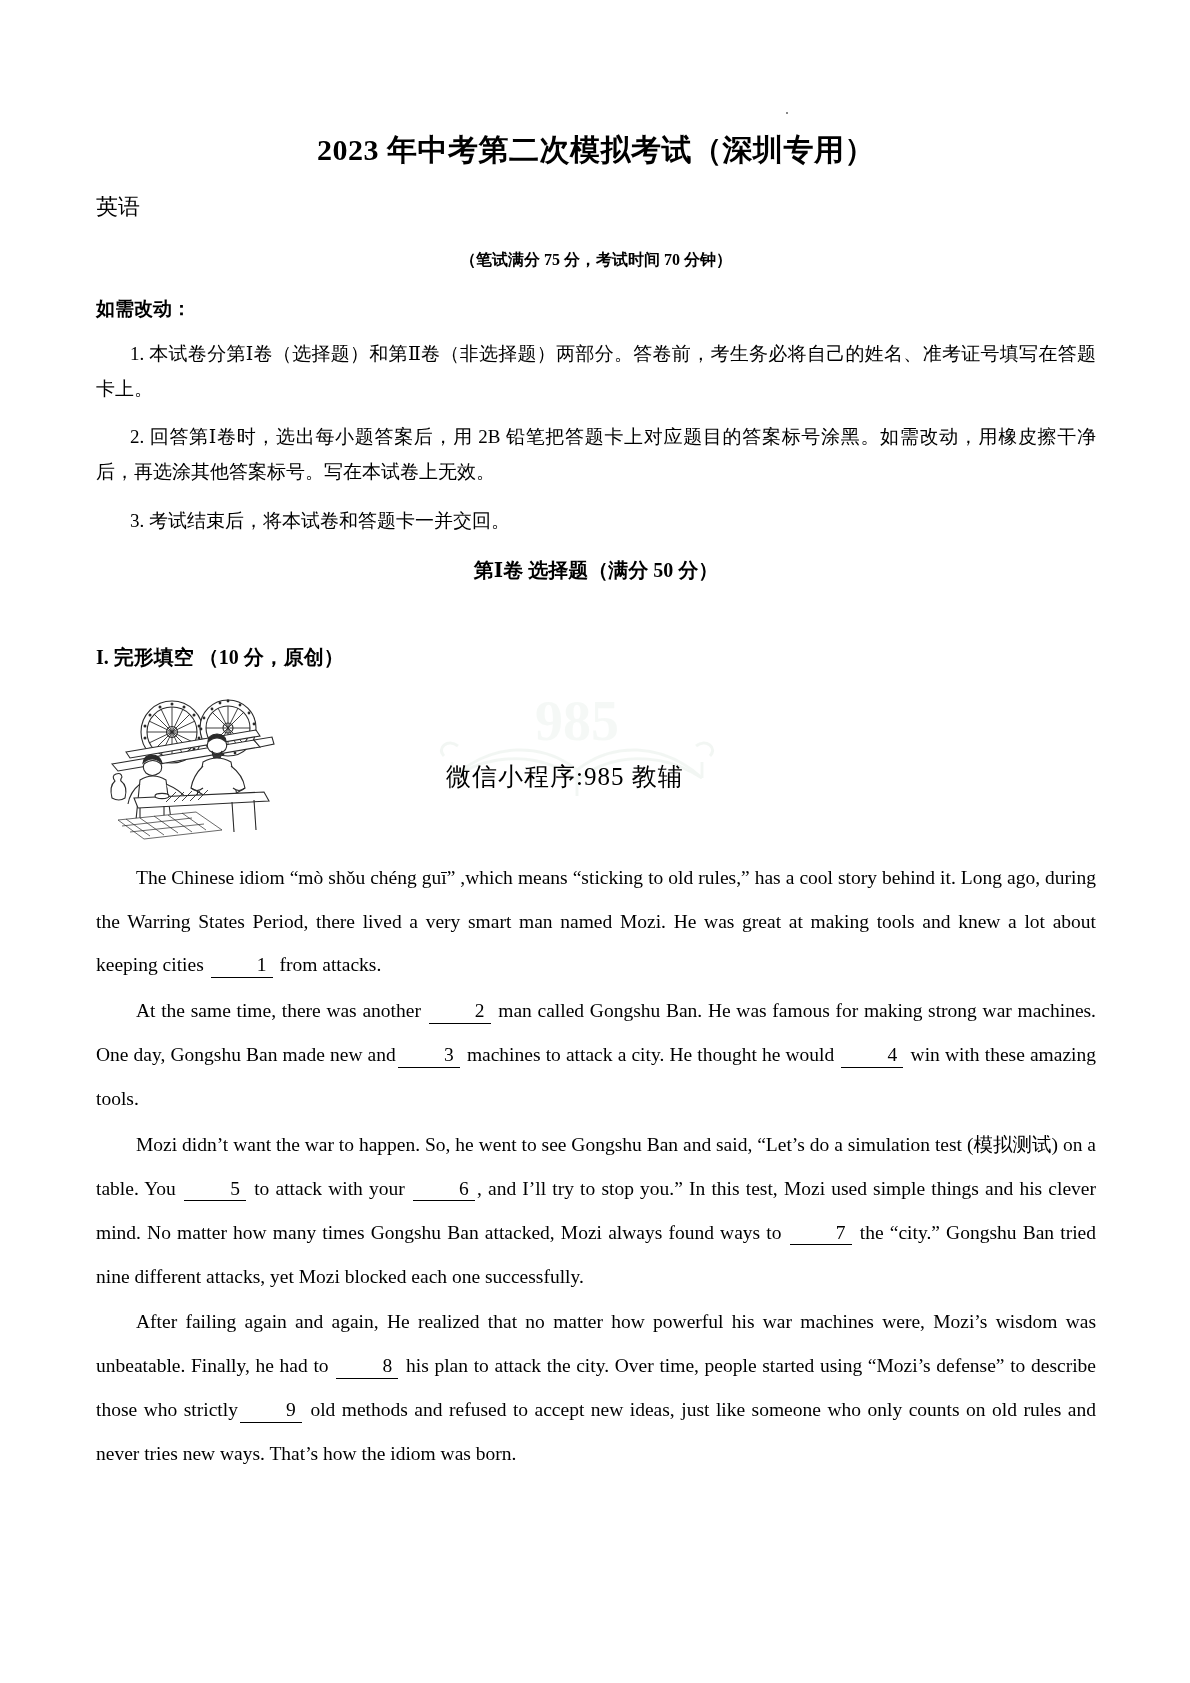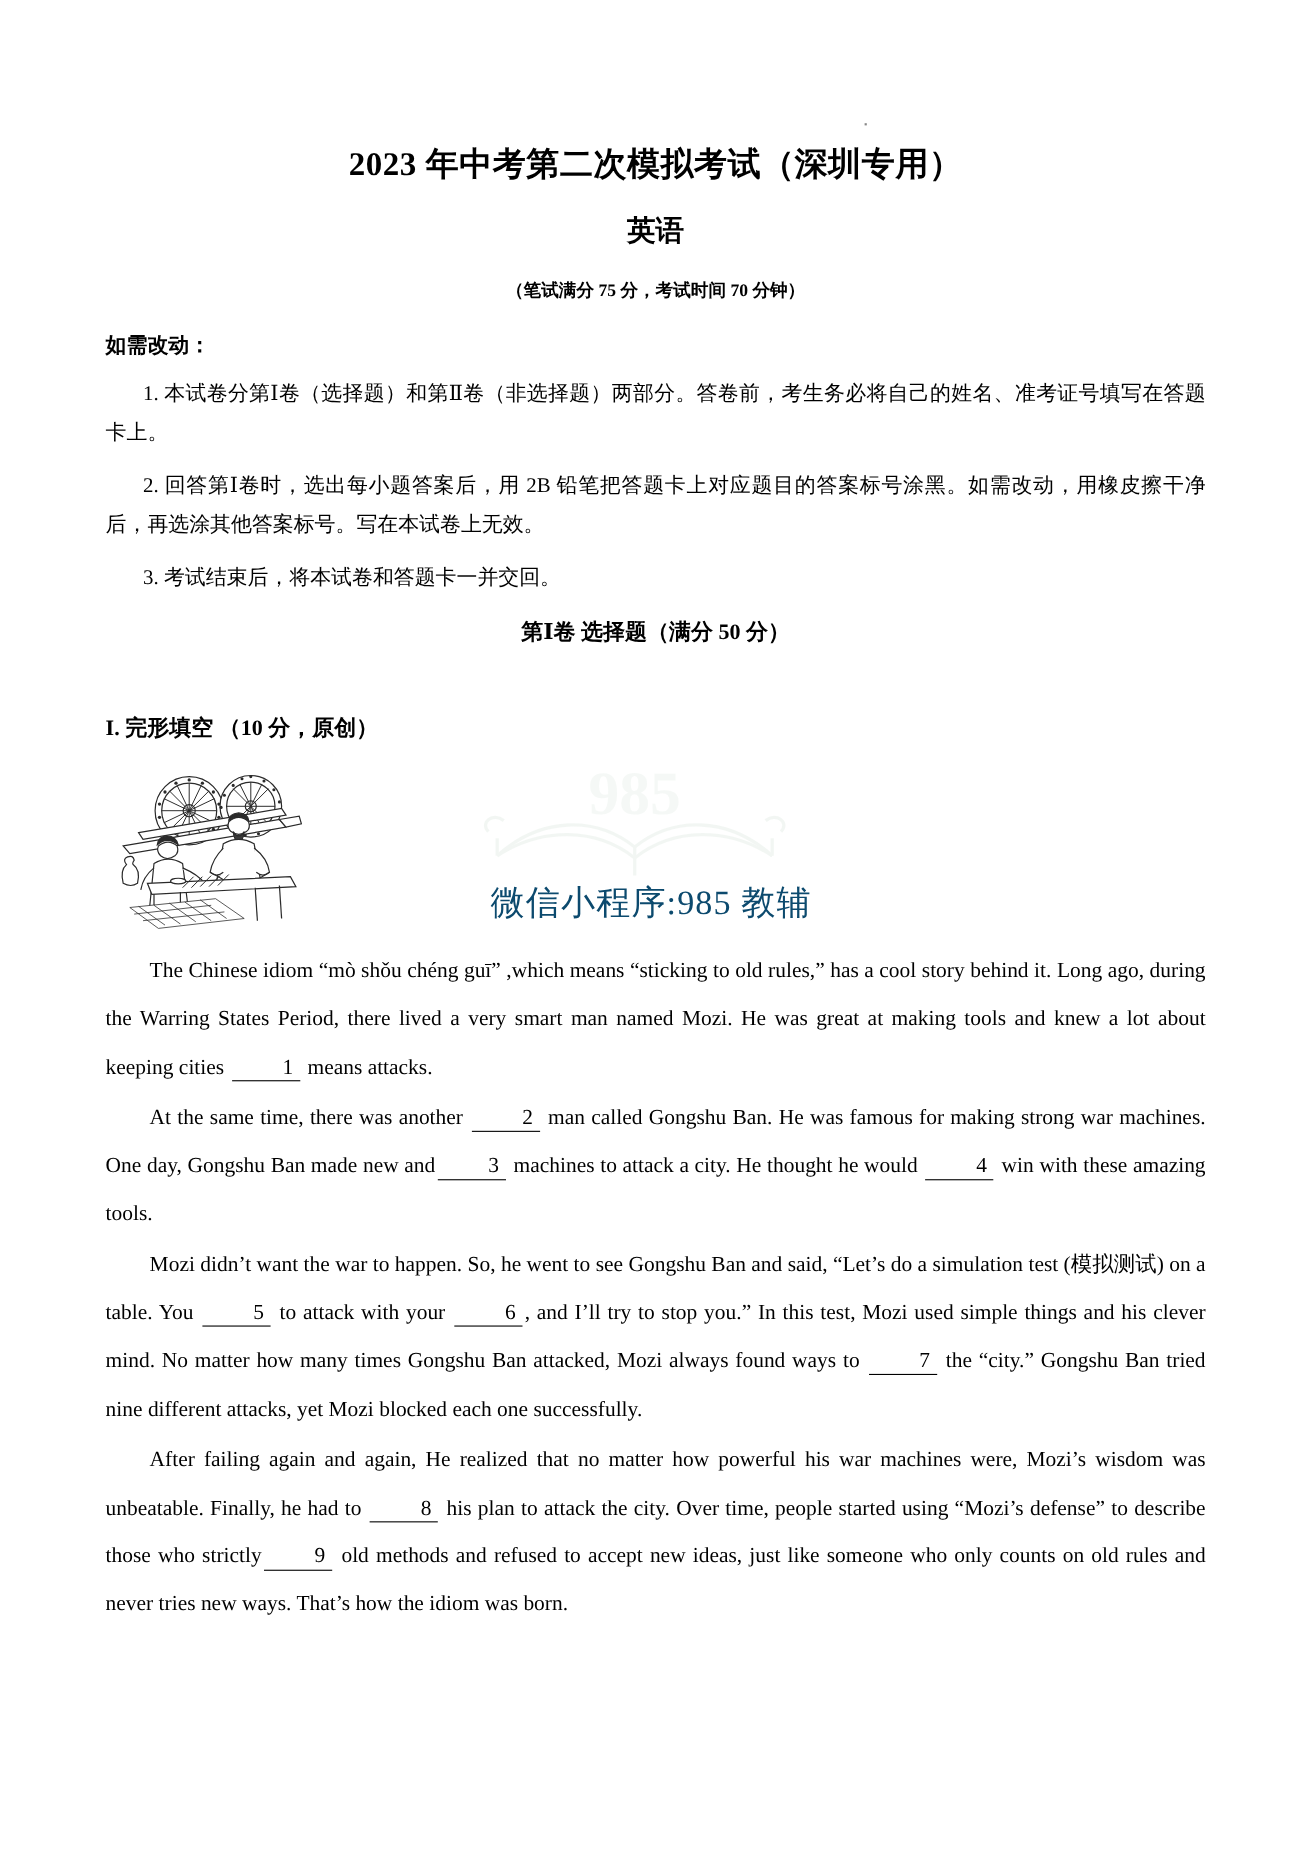--- a/index.html
+++ b/index.html
@@ -30,23 +30,22 @@
   .doc-title {
     text-align: center;
     font-weight: bold;
     font-size: 30px;
     letter-spacing: 0.5px;
     margin: 0;
     padding-top: 130px;
     line-height: 1.3;
   }
   .doc-subject {
-    text-align: center;
-    font-weight: bold;
-    font-size: 26px;
+    font-weight: normal;
+    font-size: 22px;
     margin: 0;
     padding-top: 24px;
     line-height: 1.3;
   }
   .doc-scoreline {
     text-align: center;
     font-weight: bold;
     font-size: 16px;
     margin: 0;
     padding-top: 28px;
@@ -135,23 +134,23 @@
     left: 432px;
     top: 700px;
     width: 290px;
     height: 115px;
     pointer-events: none;
     opacity: 0.30;
   }
   .watermark-text {
     position: absolute;
     left: 446px;
-    top: 800px;
-    font-size: 31px;
-    color: #0c4a6e;
+    top: 760px;
+    font-size: 25px;
+    color: #000000;
     letter-spacing: 1px;
     white-space: nowrap;
     pointer-events: none;
     font-family: "Liberation Serif", serif;
   }
 
   
   .footer {
     position: absolute;
     left: 0;
@@ -312,21 +311,21 @@
             <line x1="64" y1="135" x2="88" y2="152"></line>
             <line x1="78" y1="133" x2="102" y2="150"></line>
             <line x1="18" y1="146" x2="88" y2="138"></line>
             <line x1="26" y1="152" x2="100" y2="144"></line>
           </g>
         </g>
       </svg>
     </div>
 
     <div id="passage-host">
-        <p class="passage"><span>The Chinese idiom “mò shǒu chéng guī” ,which means “sticking to old rules,” has a cool story behind it. Long ago, during the Warring States Period, there lived a very smart man named Mozi. He was great at making tools and knew a lot about keeping cities </span><span class="blank">1</span><span> means attacks.</span></p>
+        <p class="passage"><span>The Chinese idiom “mò shǒu chéng guī” ,which means “sticking to old rules,” has a cool story behind it. Long ago, during the Warring States Period, there lived a very smart man named Mozi. He was great at making tools and knew a lot about keeping cities </span><span class="blank">1</span><span> from attacks.</span></p>
         <p class="passage"><span>At the same time, there was another </span><span class="blank">2</span><span> man called Gongshu Ban. He was famous for making strong war machines. One day, Gongshu Ban made new and</span><span class="blank">3</span><span> machines to attack a city. He thought he would </span><span class="blank">4</span><span> win with these amazing tools.</span></p>
         <p class="passage"><span>Mozi didn’t want the war to happen. So, he went to see Gongshu Ban and said, “Let’s do a simulation test (模拟测试) on a table. You </span><span class="blank">5</span><span> to attack with your </span><span class="blank">6</span><span>, and I’ll try to stop you.” In this test, Mozi used simple things and his clever mind. No matter how many times Gongshu Ban attacked, Mozi always found ways to </span><span class="blank">7</span><span> the “city.” Gongshu Ban tried nine different attacks, yet Mozi blocked each one successfully.</span></p>
         <p class="passage"><span>After failing again and again, He realized that no matter how powerful his war machines were, Mozi’s wisdom was unbeatable. Finally, he had to </span><span class="blank">8</span><span> his plan to attack the city. Over time, people started using “Mozi’s defense” to describe those who strictly</span><span class="blank">9</span><span> old methods and refused to accept new ideas, just like someone who only counts on old rules and never tries new ways. That’s how the idiom was born.</span></p>
       </div>
 
   </div>
 
 </div>
 
 </body></html>

